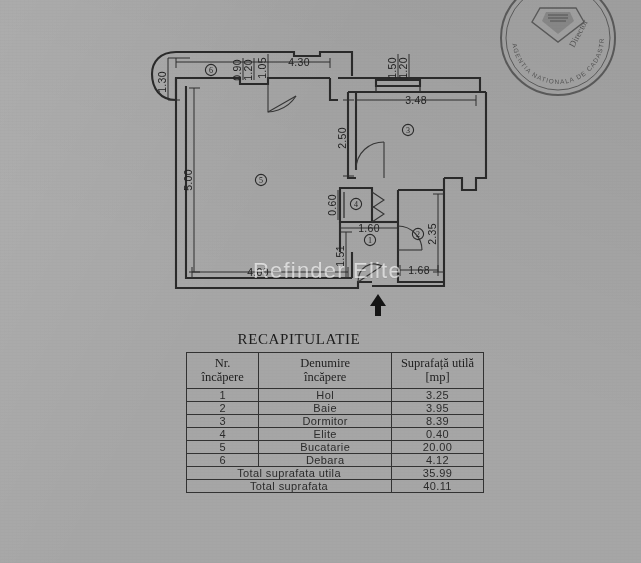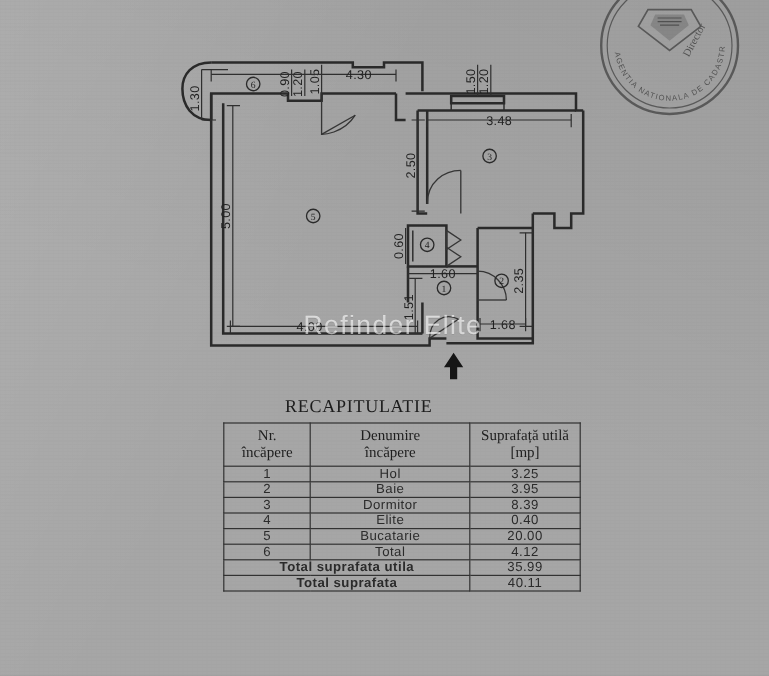--- a/index.html
+++ b/index.html
@@ -131,21 +131,20 @@
     letter-spacing: .4px;
     color: #2b2b2b;
   }
   td.c-nr    { width: 72px; }
   td.c-name  { width: 134px; }
   td.c-area  { width: 92px; }
   td.total-label {
     text-align: left;
     padding-left: 3px;
     letter-spacing: .8px;
-    font-weight: bold;
   }
 </style>
 </head>
 <body>
 
 <div id="page">
   <div id="grain"></div>
 
   <div id="plan-area">
     <svg id="plan-svg" width="641" height="320" viewBox="0 0 641 320">
@@ -391,21 +390,21 @@
           <td class="c-name">Elite</td>
           <td class="c-area">0.40</td>
         </tr>
         <tr>
           <td class="c-nr">5</td>
           <td class="c-name">Bucatarie</td>
           <td class="c-area">20.00</td>
         </tr>
         <tr>
           <td class="c-nr">6</td>
-          <td class="c-name">Total</td>
+          <td class="c-name">Debara</td>
           <td class="c-area">4.12</td>
         </tr>
         <tr>
           <td class="total-label" colspan="2">Total suprafata utila</td>
           <td class="c-area">35.99</td>
         </tr>
         <tr>
           <td class="total-label" colspan="2">Total suprafata</td>
           <td class="c-area">40.11</td>
         </tr>

